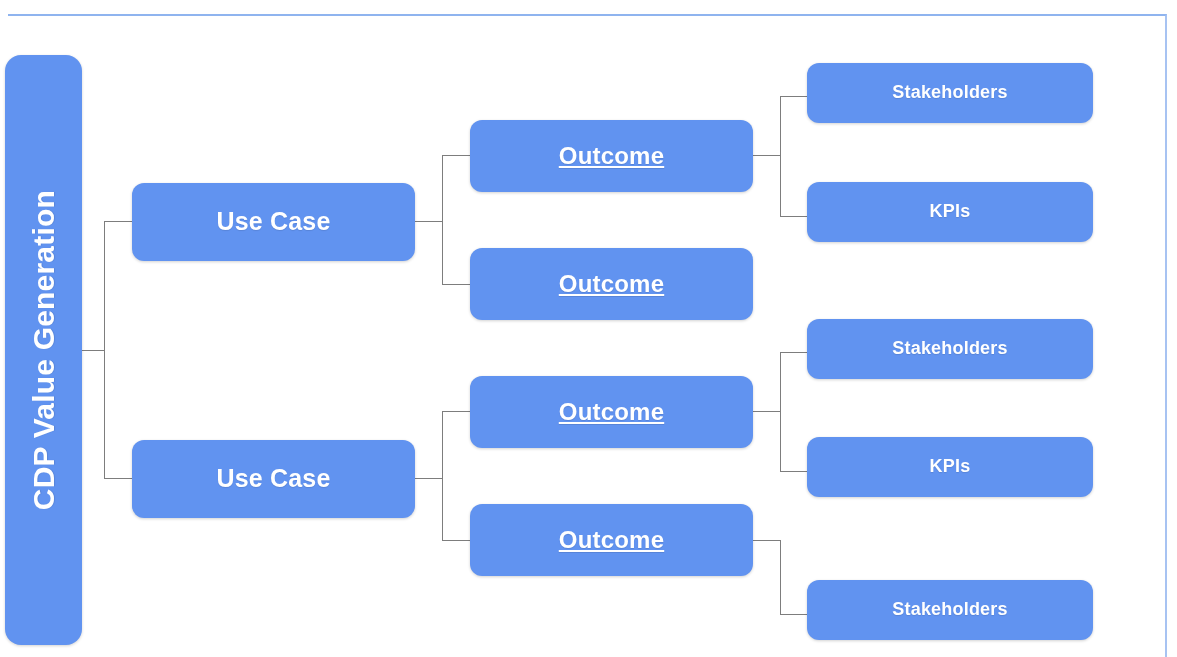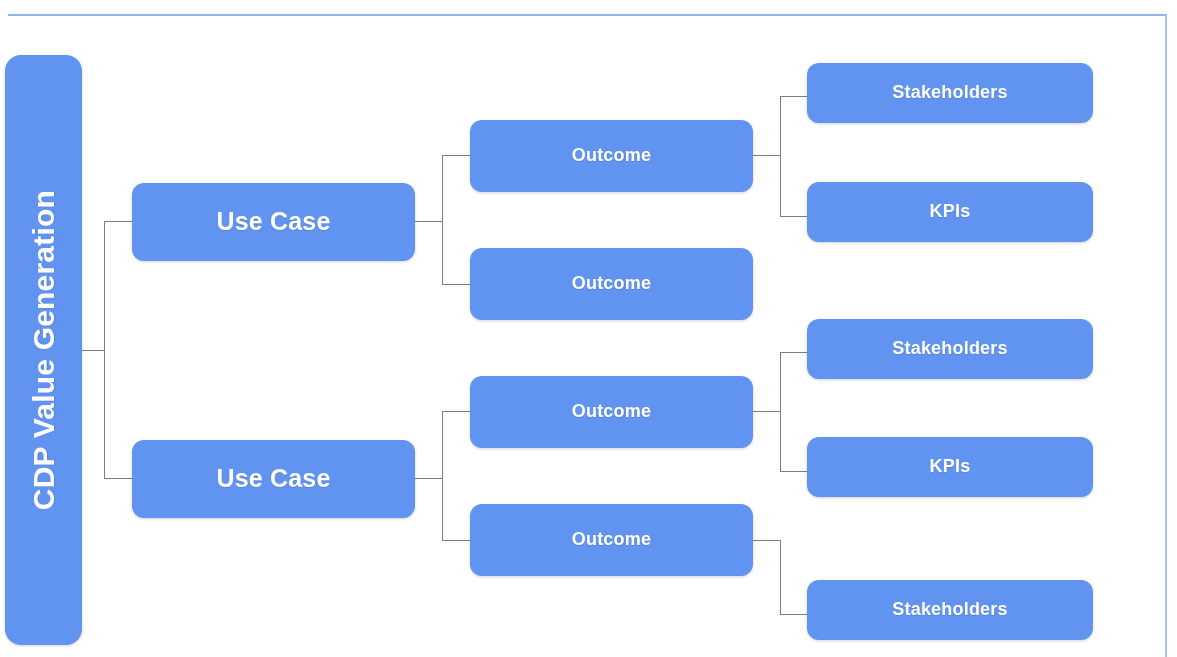--- a/index.html
+++ b/index.html
@@ -76,21 +76,21 @@
   .usecase .node-label { font-size: 25px; }
   #usecase-1 { top: 183px; }
   #usecase-2 { top: 440px; }
 
   
   .outcome {
     left: 470px;
     width: 283px;
     height: 72px;
   }
-  .outcome .node-label { font-size: 18px; }
+  .outcome .node-label { font-size: 24px; text-decoration: underline; }
   #outcome-1 { top: 120px; }
   #outcome-2 { top: 248px; }
   #outcome-3 { top: 376px; }
   #outcome-4 { top: 504px; }
 
   
   .leaf {
     left: 807px;
     width: 286px;
     height: 60px;

